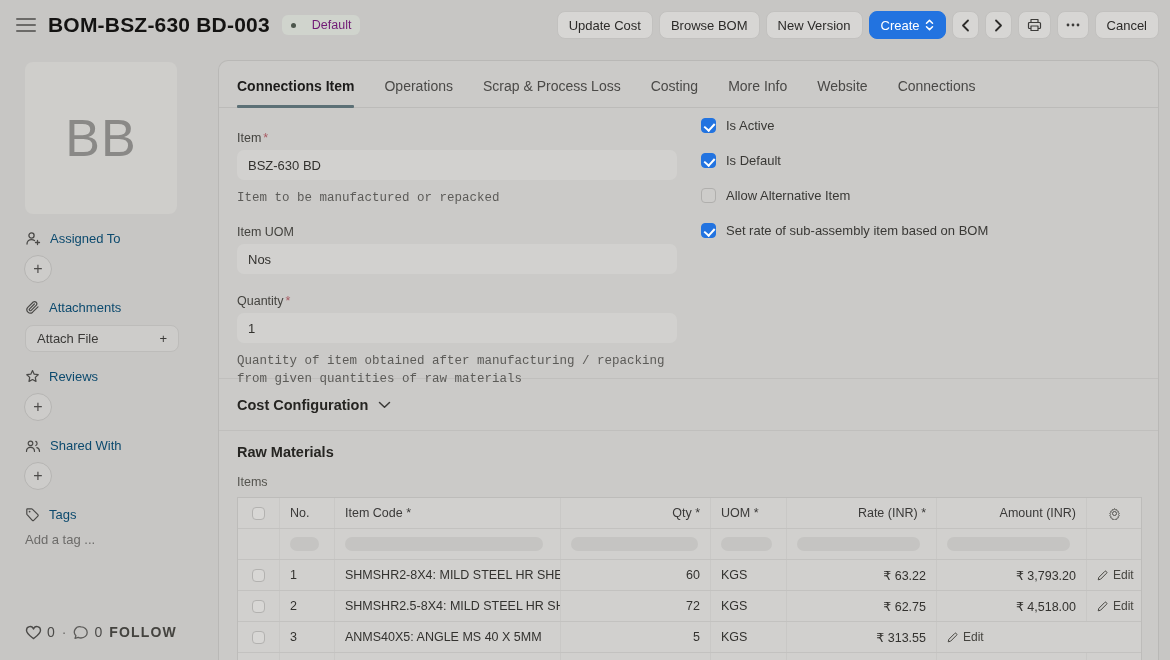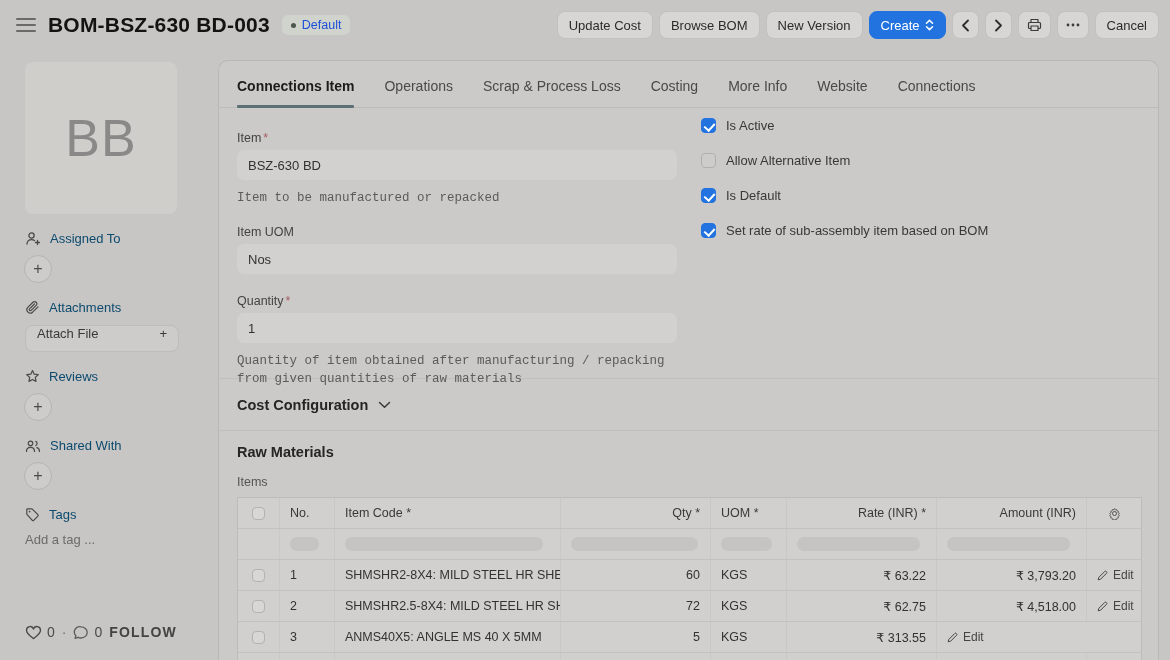--- a/index.html
+++ b/index.html
@@ -11,42 +11,42 @@
   }
   .screen { position:absolute; inset:0; }
 
   
   .topbar { position:absolute; left:0; top:0; right:0; height:50px;
     display:flex; align-items:center; padding:0 11px 0 16px; }
   .hamburger { width:20px; height:14px; display:flex; flex-direction:column;
     justify-content:space-between; margin-right:12px; cursor:pointer; }
   .hamburger span { display:block; height:2px; background:#6b6a68; border-radius:1px; }
   .doc-title { font-size:21px; font-weight:bold; color:#141312; letter-spacing:.2px; white-space:nowrap; }
-  .badge { display:inline-flex; align-items:center; gap:6px; margin-left:12px;
-    background:#d0d4cd; border-radius:6px; padding:3px 9px; font-size:12.5px; color:#1d4ed8; }
+  .badge { display:inline-flex; align-items:center; gap:16px; margin-left:12px;
+    background:#d0d4cd; border-radius:6px; padding:3px 9px; font-size:12.5px; color:#701a75; }
   .badge .dot { width:5px; height:5px; border-radius:50%; background:#4c564c; }
   .topbar-actions { margin-left:auto; display:flex; align-items:center; gap:6px; }
   .btn { height:28px; display:inline-flex; align-items:center; gap:5px; padding:0 11px;
     background:#d7d6d4; border:1px solid #c2c1bf; border-radius:8px;
     font-size:13px; color:#2c2b29; cursor:pointer; white-space:nowrap; }
   .btn.icon-btn { padding:0 8px; }
   .btn.primary { background:#2273e0; border-color:#2273e0; color:#ffffff; }
   .btn svg { display:block; }
 
   
   .sidebar { position:absolute; left:0; top:50px; width:218px; bottom:0; padding:12px 0 0 25px; }
   .avatar { width:152px; height:152px; border-radius:8px; background:#cfcecb;
     display:flex; align-items:center; justify-content:center;
     font-size:52px; color:#8a8987; letter-spacing:1px; }
   .sb-head { display:flex; align-items:center; gap:9px; font-size:13px; color:#0c4a6e; margin-top:17px; }
   .sb-head svg { flex:0 0 auto; }
   .plus-circle { width:28px; height:28px; border-radius:50%; border:1px solid #b6b5b3;
     background:#cdccca; color:#4c4b49; display:flex; align-items:center; justify-content:center;
     font-size:16px; margin:9px 0 0 -1px; cursor:pointer; }
-  .attach-btn { width:154px; height:27px; margin-top:10px; display:flex; 
+  .attach-btn { width:154px; height:27px; margin-top:10px; display:flex; align-items:center;
     justify-content:space-between; padding:0 11px; border:1px solid #bdbcba; border-radius:8px;
     background:#cdccca; font-size:13px; color:#3a3937; cursor:pointer; }
   .add-tag { font-size:13px; color:#6c6b69; margin-top:10px; cursor:pointer; }
   .sb-footer { position:absolute; left:25px; right:41px; top:552px; height:60px;
     display:flex; align-items:center; }
   .likes { display:flex; align-items:center; gap:5px; font-size:14px; color:#4b4a48; }
   .likes .sep { color:#6c6b69; margin:0 2px; }
   .follow { margin-left:auto; font-size:14px; font-weight:600; letter-spacing:1.2px;
     color:#44433f; cursor:pointer; }
 
@@ -251,27 +251,27 @@
         </div>
         <div class="field-input">1</div>
         <div class="field-desc">Quantity of item obtained after manufacturing / repacking from given quantities of raw materials</div>
       </div>
 
       <div class="col-right">
         <div class="check-row checked">
           <span class="checkbox"></span>
           <span class="check-label">Is Active</span>
         </div>
+        <div class="check-row checked">
+          <span class="checkbox"></span>
+          <span class="check-label">Is Default</span>
+        </div>
         <div class="check-row">
           <span class="checkbox"></span>
           <span class="check-label">Allow Alternative Item</span>
-        </div>
-        <div class="check-row checked">
-          <span class="checkbox"></span>
-          <span class="check-label">Is Default</span>
         </div>
         <div class="check-row checked">
           <span class="checkbox"></span>
           <span class="check-label">Set rate of sub-assembly item based on BOM</span>
         </div>
       </div>
     </div>
 
     <div class="hr"></div>
 

